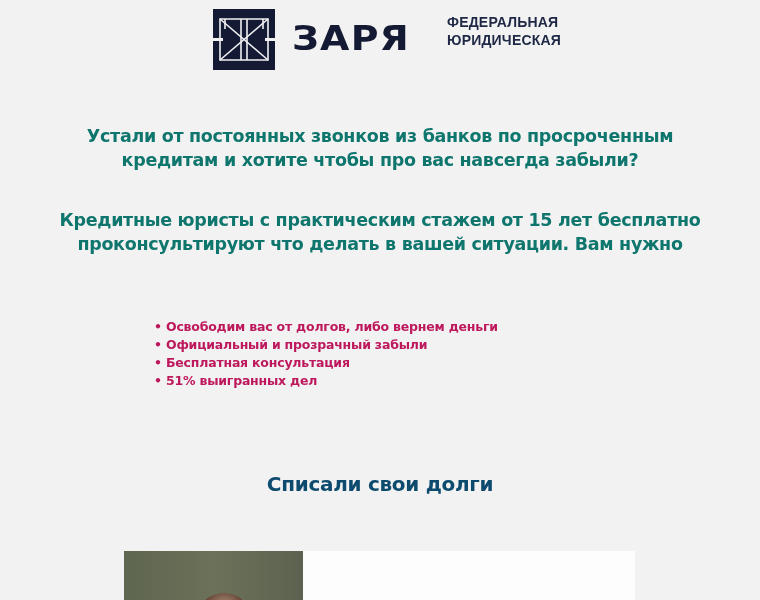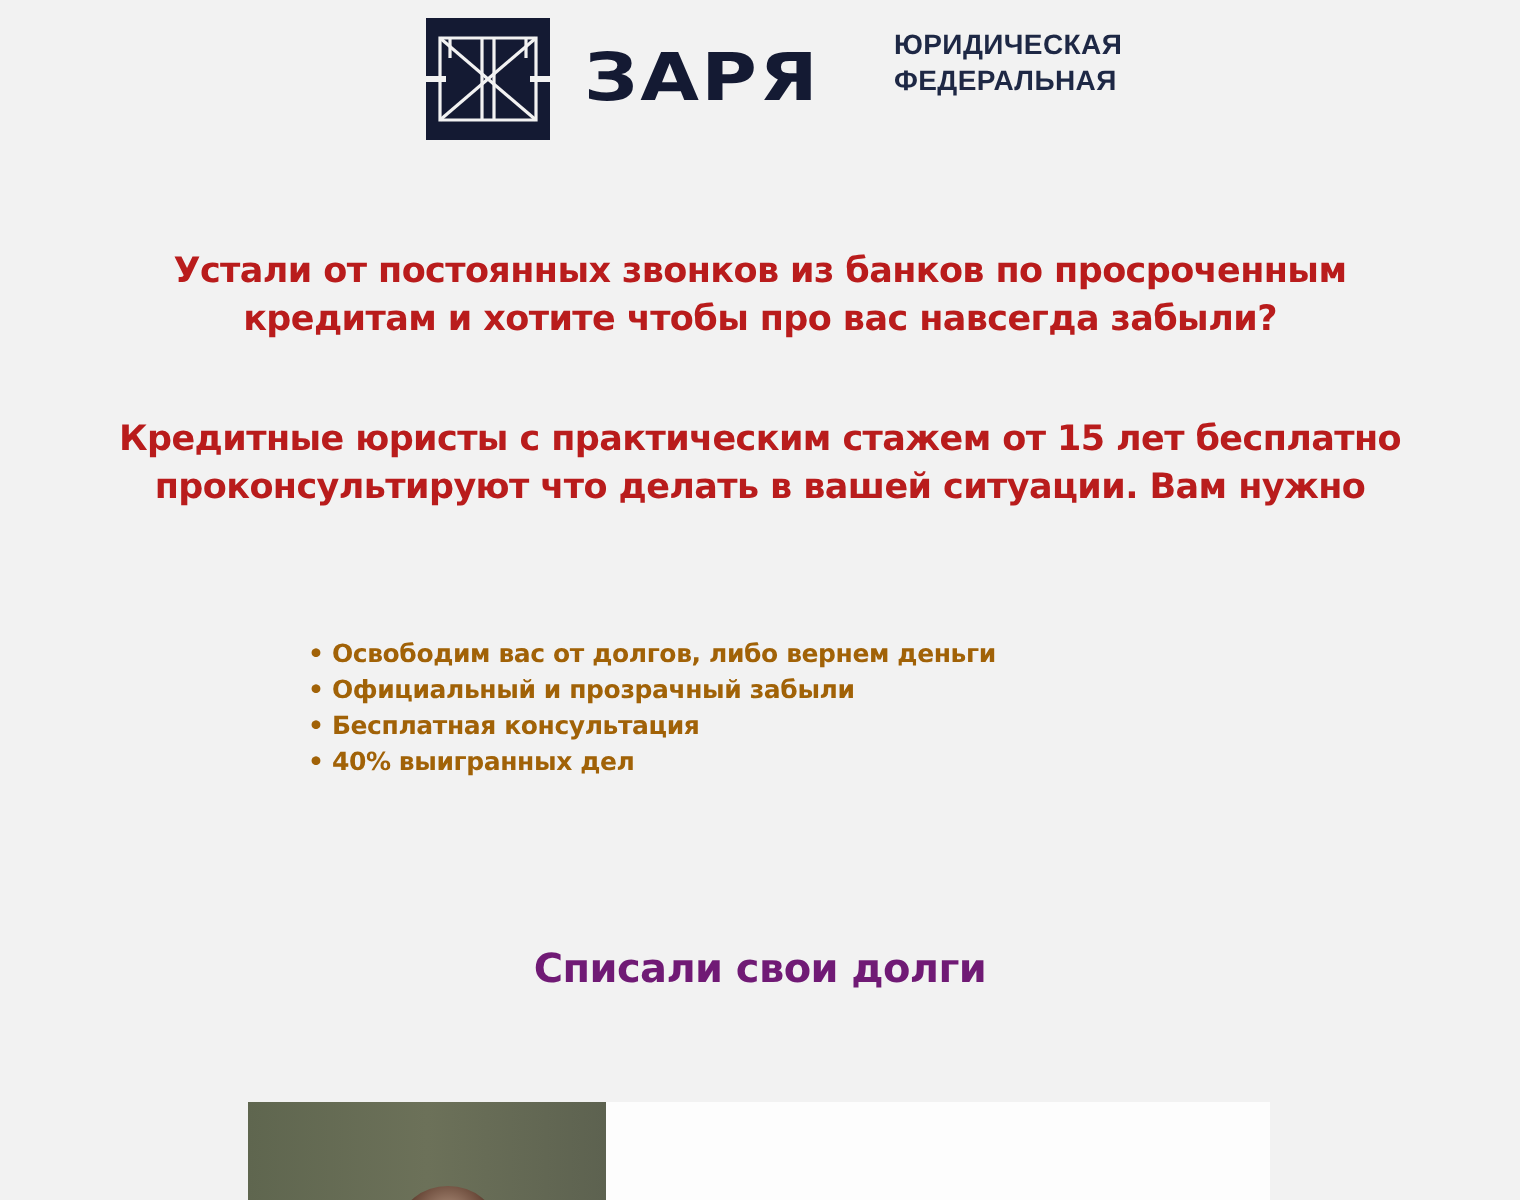--- a/index.html
+++ b/index.html
@@ -2,26 +2,26 @@
 <html><head>
 <meta charset="utf-8">
 <style>
   html, body { margin:0; padding:0; }
   body { width:760px; height:600px; overflow:hidden; background:#f2f2f2; font-family:"DejaVu Sans","Liberation Sans",sans-serif; color:#111; position:relative; }
   .header { position:absolute; left:213px; top:9px; width:340px; height:62px; }
   .logo-mark { position:absolute; left:0; top:0; width:62px; height:61px; }
   .wordmark { position:absolute; left:79px; top:12px; font-family:"DejaVu Sans",sans-serif; font-weight:bold; font-size:33px; letter-spacing:1px; color:#141a33; line-height:36px; transform:scaleX(1.15); transform-origin:left; }
   .tagline { position:absolute; left:234px; top:4px; font-family:"Liberation Sans",sans-serif; font-size:14px; line-height:18px; color:#1e2845; font-weight:600; }
   .tagline div { letter-spacing:0.2px; }
-  .headline { position:absolute; left:0; width:760px; text-align:center; font-weight:bold; font-size:17.5px; line-height:24px; color:#b91c1c; letter-spacing:-0.3px; }
+  .headline { position:absolute; left:0; width:760px; text-align:center; font-weight:bold; font-size:17.5px; line-height:24px; color:#0f766e; letter-spacing:-0.3px; }
   .h1 { top:124px; }
   .h2 { top:208px; }
-  .bullets { position:absolute; left:154px; top:318px; font-size:12.5px; line-height:18px; font-weight:600; color:#a16207; letter-spacing:-0.2px; }
+  .bullets { position:absolute; left:154px; top:318px; font-size:12.5px; line-height:18px; font-weight:600; color:#be185d; letter-spacing:-0.2px; }
   .bullets div::before { content:"• "; }
-  .section-title { position:absolute; left:0; width:760px; top:472px; text-align:center; font-size:20px; font-weight:bold; color:#701a75; letter-spacing:-0.3px; }
+  .section-title { position:absolute; left:0; width:760px; top:472px; text-align:center; font-size:20px; font-weight:bold; color:#0c4a6e; letter-spacing:-0.3px; }
   .card { position:absolute; left:124px; top:551px; width:511px; height:60px; background:#fdfdfd; }
   .photo { position:absolute; left:0; top:0; width:179px; height:60px; background:linear-gradient(90deg,#5f664f 0%,#6c7159 50%,#5d6250 100%); }
   .head { position:absolute; left:76px; top:42px; width:48px; height:40px; border-radius:50% 50% 40% 40%; background:radial-gradient(circle at 50% 40%,#b89a86 0%,#6b4a3a 55%,#2a1d18 80%); }
 </style>
 </head>
 <body>
 
 <div class="header">
   <svg class="logo-mark" viewBox="0 0 62 61">
     <rect x="0" y="0" width="62" height="61" fill="#141a33"></rect>
@@ -33,40 +33,40 @@
       <line x1="28" y1="10" x2="28" y2="51"></line>
       <line x1="34" y1="10" x2="34" y2="51"></line>
       <line x1="7" y1="10" x2="55" y2="51"></line>
       <line x1="55" y1="10" x2="7" y2="51"></line>
       <line x1="12" y1="10" x2="12" y2="20"></line>
       <line x1="50" y1="10" x2="50" y2="20"></line>
     </g>
   </svg>
   <div class="wordmark">ЗАРЯ</div>
   <div class="tagline">
+    <div>ФЕДЕРАЛЬНАЯ</div>
     <div>ЮРИДИЧЕСКАЯ</div>
-    <div>ФЕДЕРАЛЬНАЯ</div>
   </div>
 </div>
 
 <div class="headline h1">
   <div>Устали от постоянных звонков из банков по просроченным</div>
   <div>кредитам и хотите чтобы про вас навсегда забыли?</div>
 </div>
 
 <div class="headline h2">
   <div>Кредитные юристы с практическим стажем от 15 лет бесплатно</div>
   <div>проконсультируют что делать в вашей ситуации. Вам нужно</div>
 </div>
 
 <div class="bullets">
   <div>Освободим вас от долгов, либо вернем деньги</div>
   <div>Официальный и прозрачный забыли</div>
   <div>Бесплатная консультация</div>
-  <div>40% выигранных дел</div>
+  <div>51% выигранных дел</div>
 </div>
 
 <div class="section-title">Списали свои долги</div>
 
 <div class="card">
   <div class="photo">
     <div class="head"></div>
   </div>
 </div>
 

